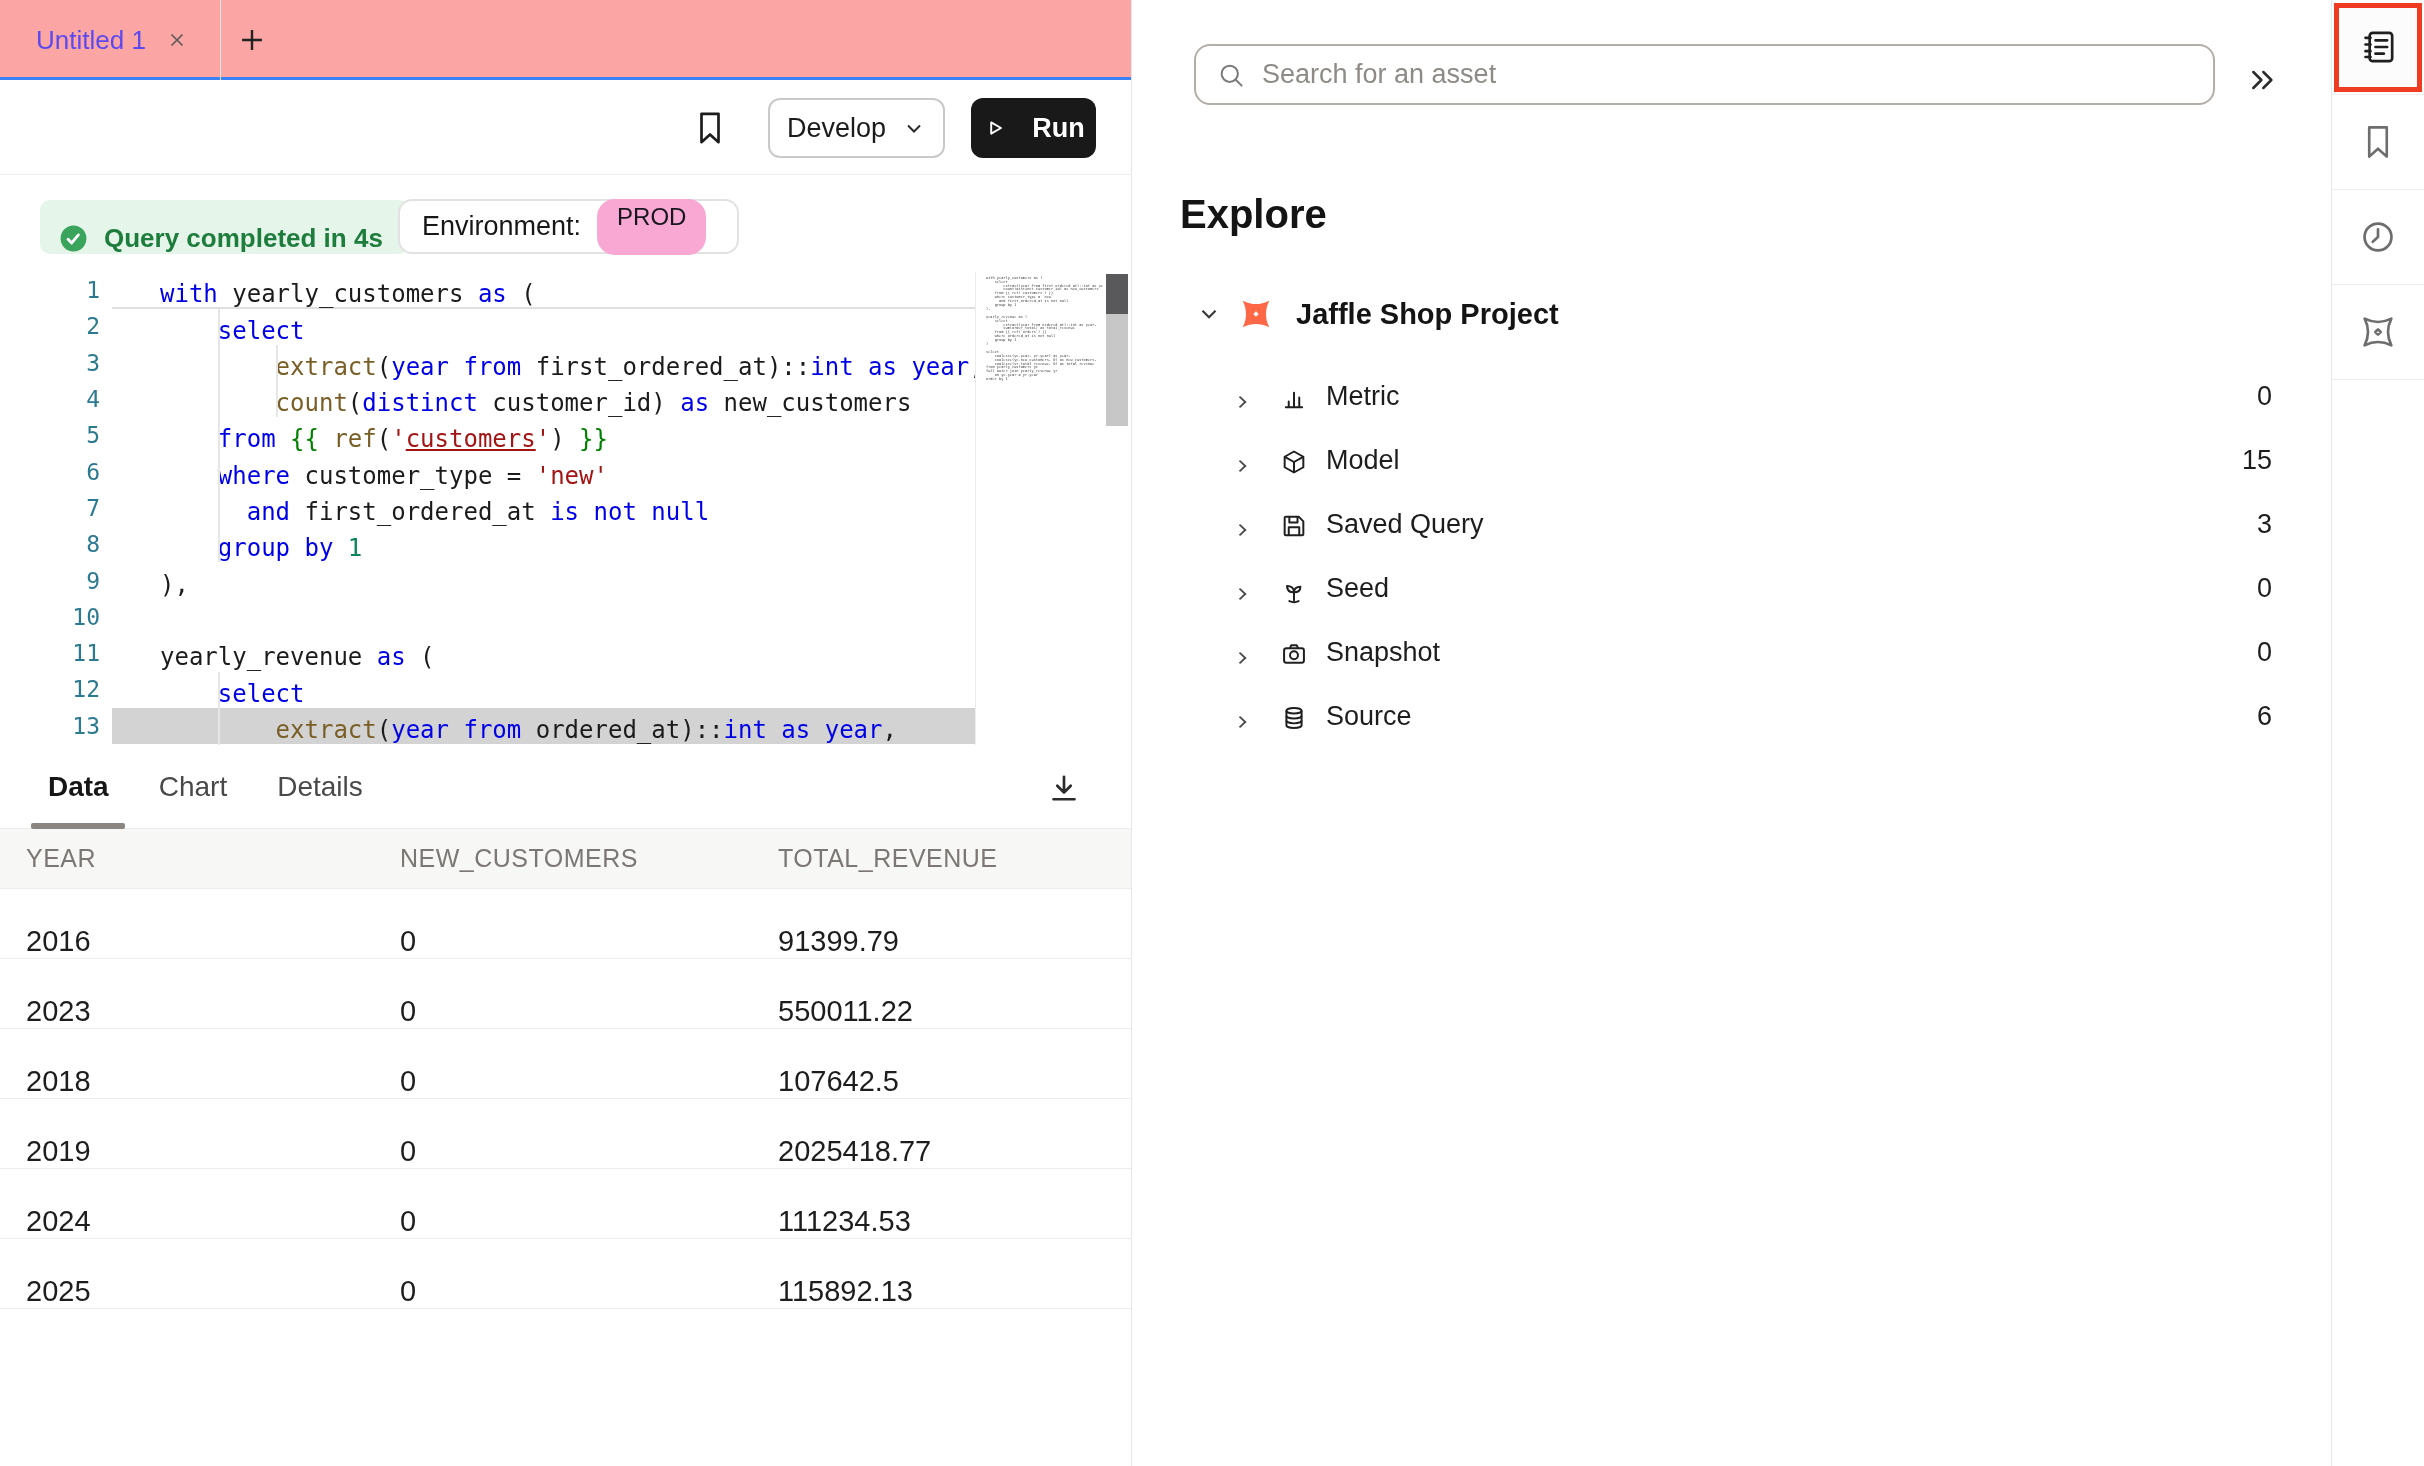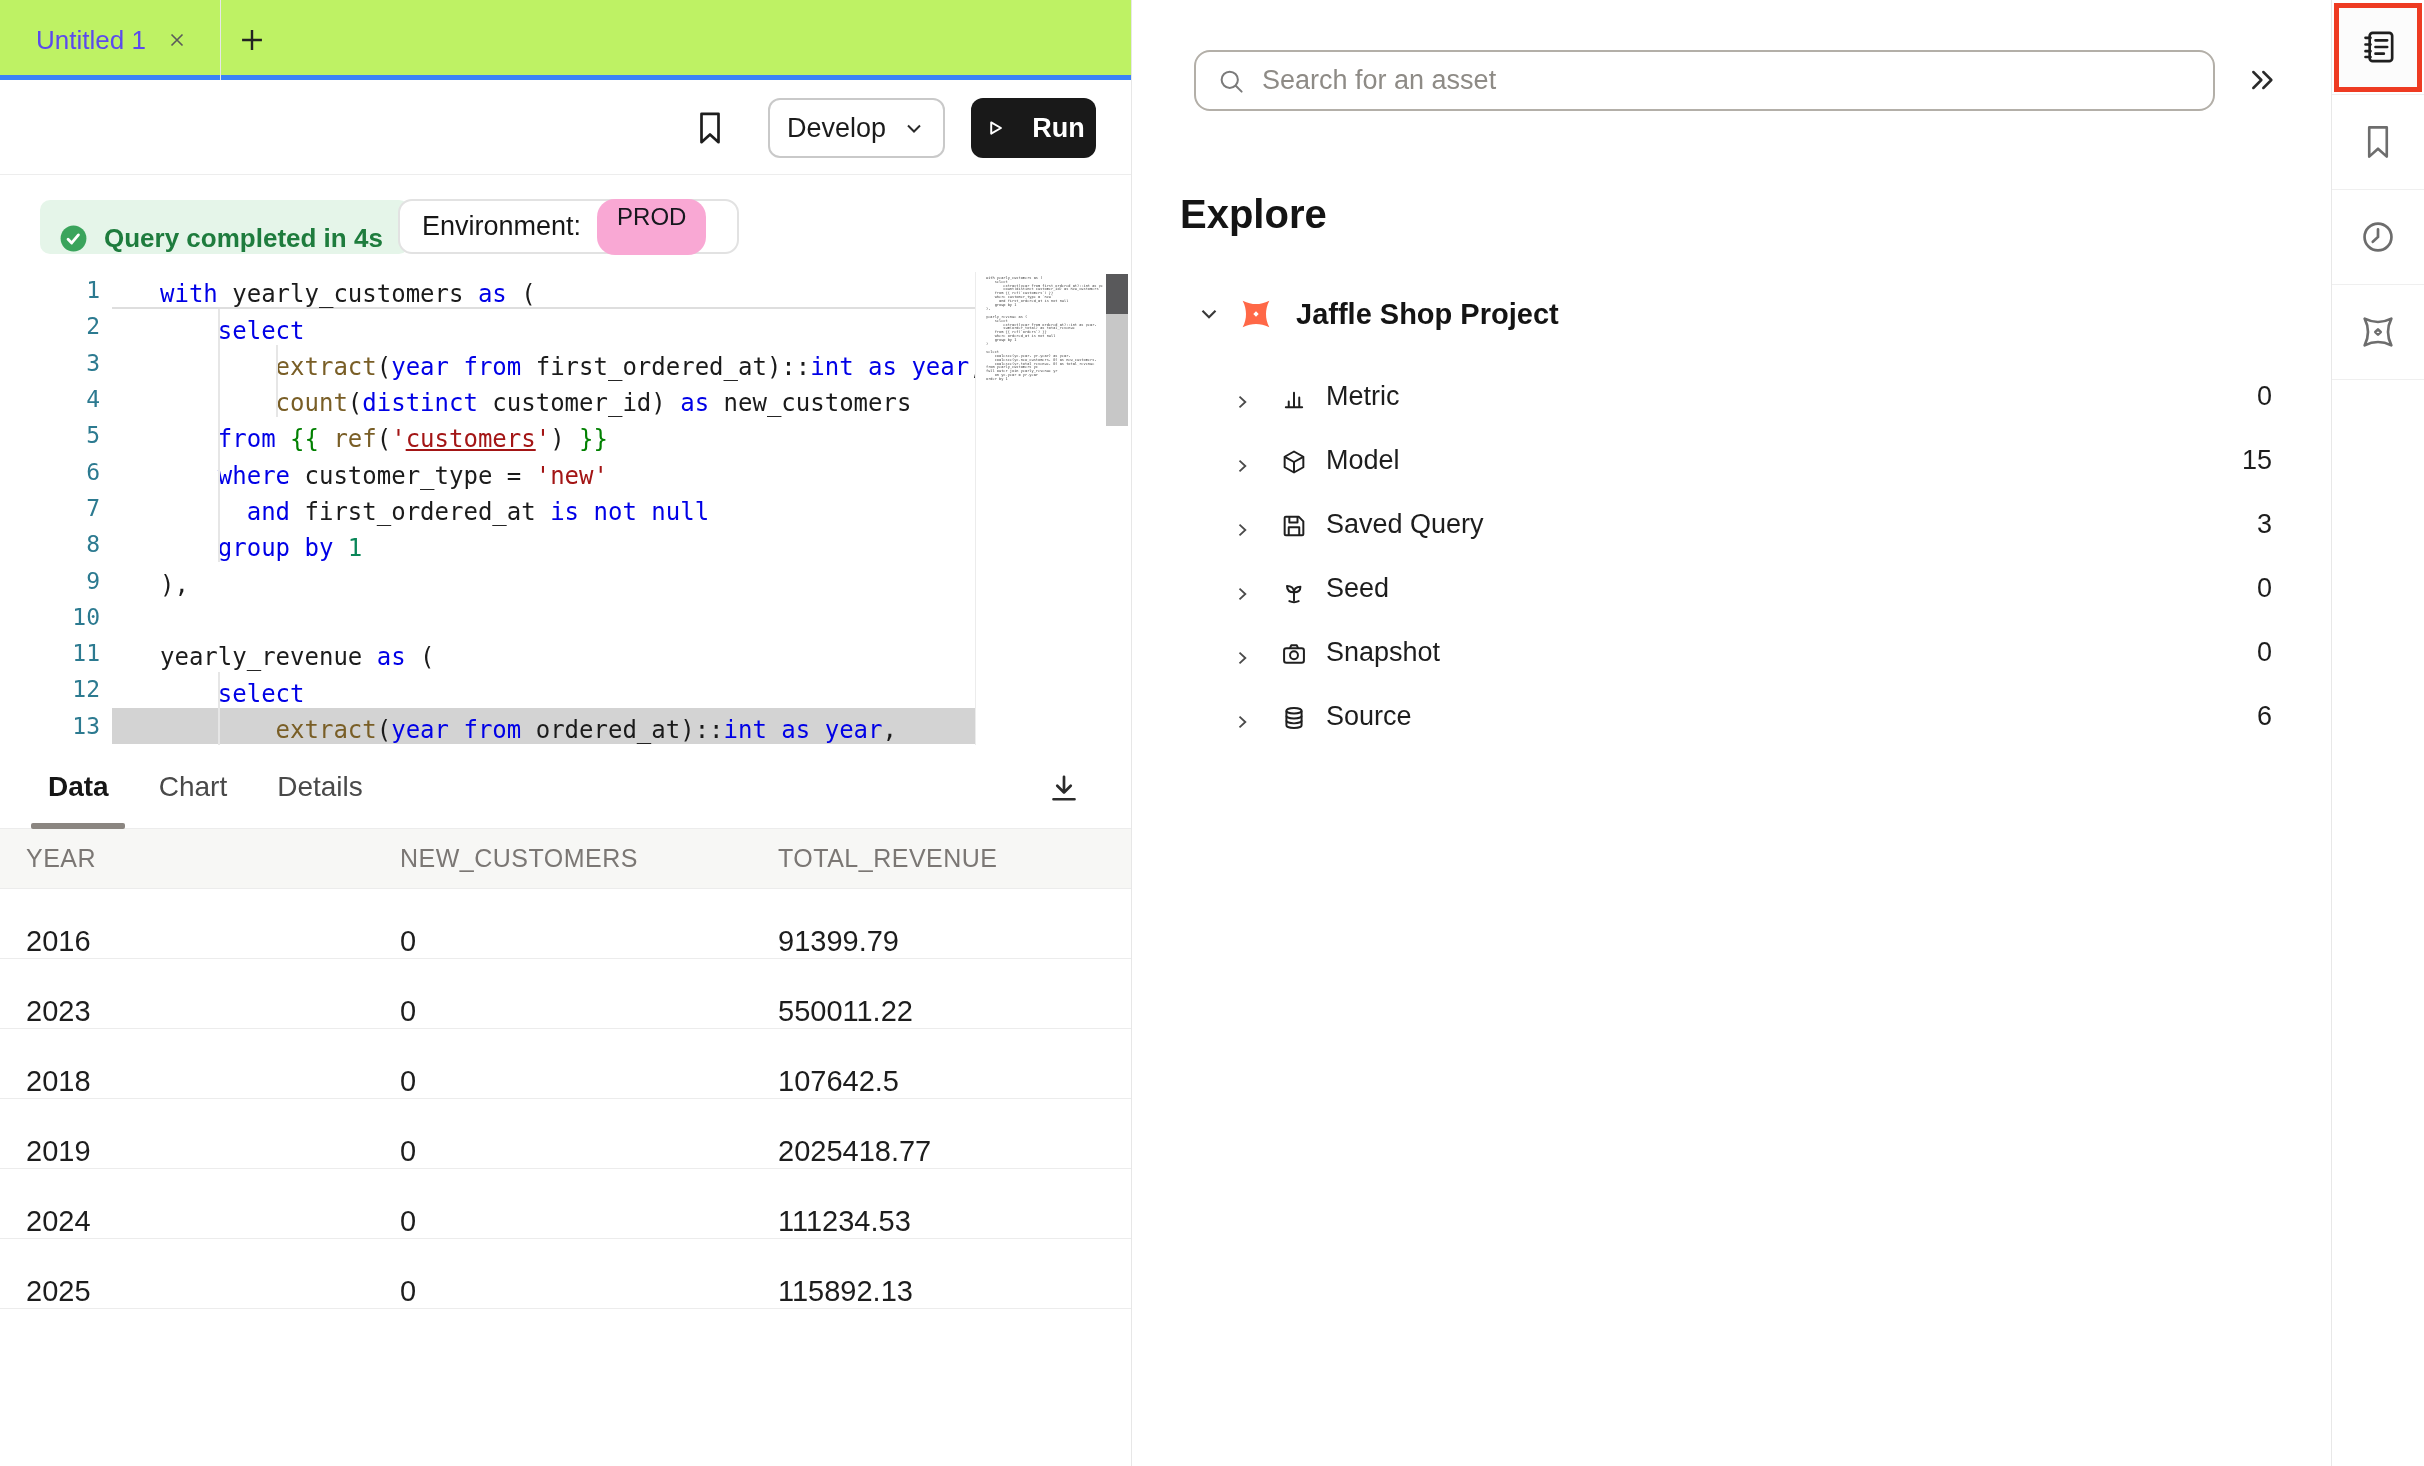--- a/index.html
+++ b/index.html
@@ -3,21 +3,21 @@
 <meta charset="utf-8">
 <style>
   *{box-sizing:border-box;margin:0;padding:0}
   html,body{background:#fff}
   .app{position:relative;width:2424px;height:1466px;background:#fff;overflow:hidden;
        font-family:"Liberation Sans",sans-serif;color:#1b1b1b}
 
   
   .left-divider{position:absolute;left:1131px;top:0;width:1px;height:1466px;background:#e7e7e7}
 
-  .tabstrip{position:absolute;left:0;top:0;width:1131px;height:80px;border-bottom:5px solid #3b82f6;background:#bef264}
+  .tabstrip{position:absolute;left:0;top:0;width:1131px;height:80px;border-bottom:3px solid #3b82f6;background:#fca5a5}
   .tab-active{position:absolute;left:0;top:0;width:221px;height:80px;border-right:1px solid #e7e7e7;
               display:flex;align-items:center;padding:0 24px 0 36px}
   .tab-label{color:#5b4aee;font-size:26px;font-weight:500;white-space:nowrap}
   .tab-close{margin-left:20px;display:flex;align-items:center}
   .tab-plus{position:absolute;left:233px;top:21px;width:38px;height:38px;display:flex;align-items:center;justify-content:center}
 
   .toolbar{position:absolute;left:0;top:81px;width:1131px;height:94px;border-bottom:1px solid #ededed;background:#fff}
   .bm-btn{position:absolute;left:688px;top:22px;width:44px;height:50px;display:flex;align-items:center;justify-content:center}
   .develop-btn{position:absolute;left:768px;top:17px;width:177px;height:60px;background:#fff;border:2px solid #c9c9c9;
                border-radius:12px;display:flex;align-items:center;justify-content:center;gap:16px;font-size:27px;font-weight:500;color:#1b1b1b}
@@ -63,21 +63,21 @@
   .rtab-underline{position:absolute;left:31px;top:77px;width:94px;height:6px;background:#8b8681;border-radius:2px}
   .dl-btn{position:absolute;left:1042px;top:20px;width:44px;height:44px;display:flex;align-items:center;justify-content:center}
 
   .thead{position:absolute;left:0;top:829px;width:1131px;height:60px;background:#f7f7f5;border-bottom:1px solid #ececec;
          display:flex;align-items:center;color:#7b7774;font-size:25px;letter-spacing:.5px}
   .col1{width:374px;padding-left:26px}.col2{width:378px;padding-left:26px}.col3{flex:1;padding-left:26px}
   .tbody{position:absolute;left:0;top:889px;width:1131px}
   .trow{display:flex;align-items:flex-end;height:70px;border-bottom:1px solid #ececec;font-size:29px;color:#1d1d1d}
 
   
-  .search-wrap{position:absolute;left:1194px;top:50px;width:1021px;height:61px}
+  .search-wrap{position:absolute;left:1194px;top:44px;width:1021px;height:61px}
   .search-wrap svg{position:absolute;left:22px;top:16px}
   .search-input{width:100%;height:100%;border:2px solid #b3afa8;border-radius:16px;padding-left:66px;
                 font-size:27px;font-family:"Liberation Sans",sans-serif;color:#1b1b1b;outline:none;background:#fff}
   .search-input::placeholder{color:#8e8b86}
   .collapse-btn{position:absolute;left:2236px;top:56px;width:52px;height:48px;display:flex;align-items:center;justify-content:center}
   .explore-title{position:absolute;left:1180px;top:192px;font-size:40px;font-weight:600;color:#141414}
   .project-row{position:absolute;left:1196px;top:290px;height:48px;display:flex;align-items:center;gap:14px}
   .project-name{font-size:29px;font-weight:700;color:#141414;margin-left:6px}
   .tree{position:absolute;left:1232px;top:348px;width:1040px}
   .tree-row{height:64px;display:flex;align-items:flex-end}

